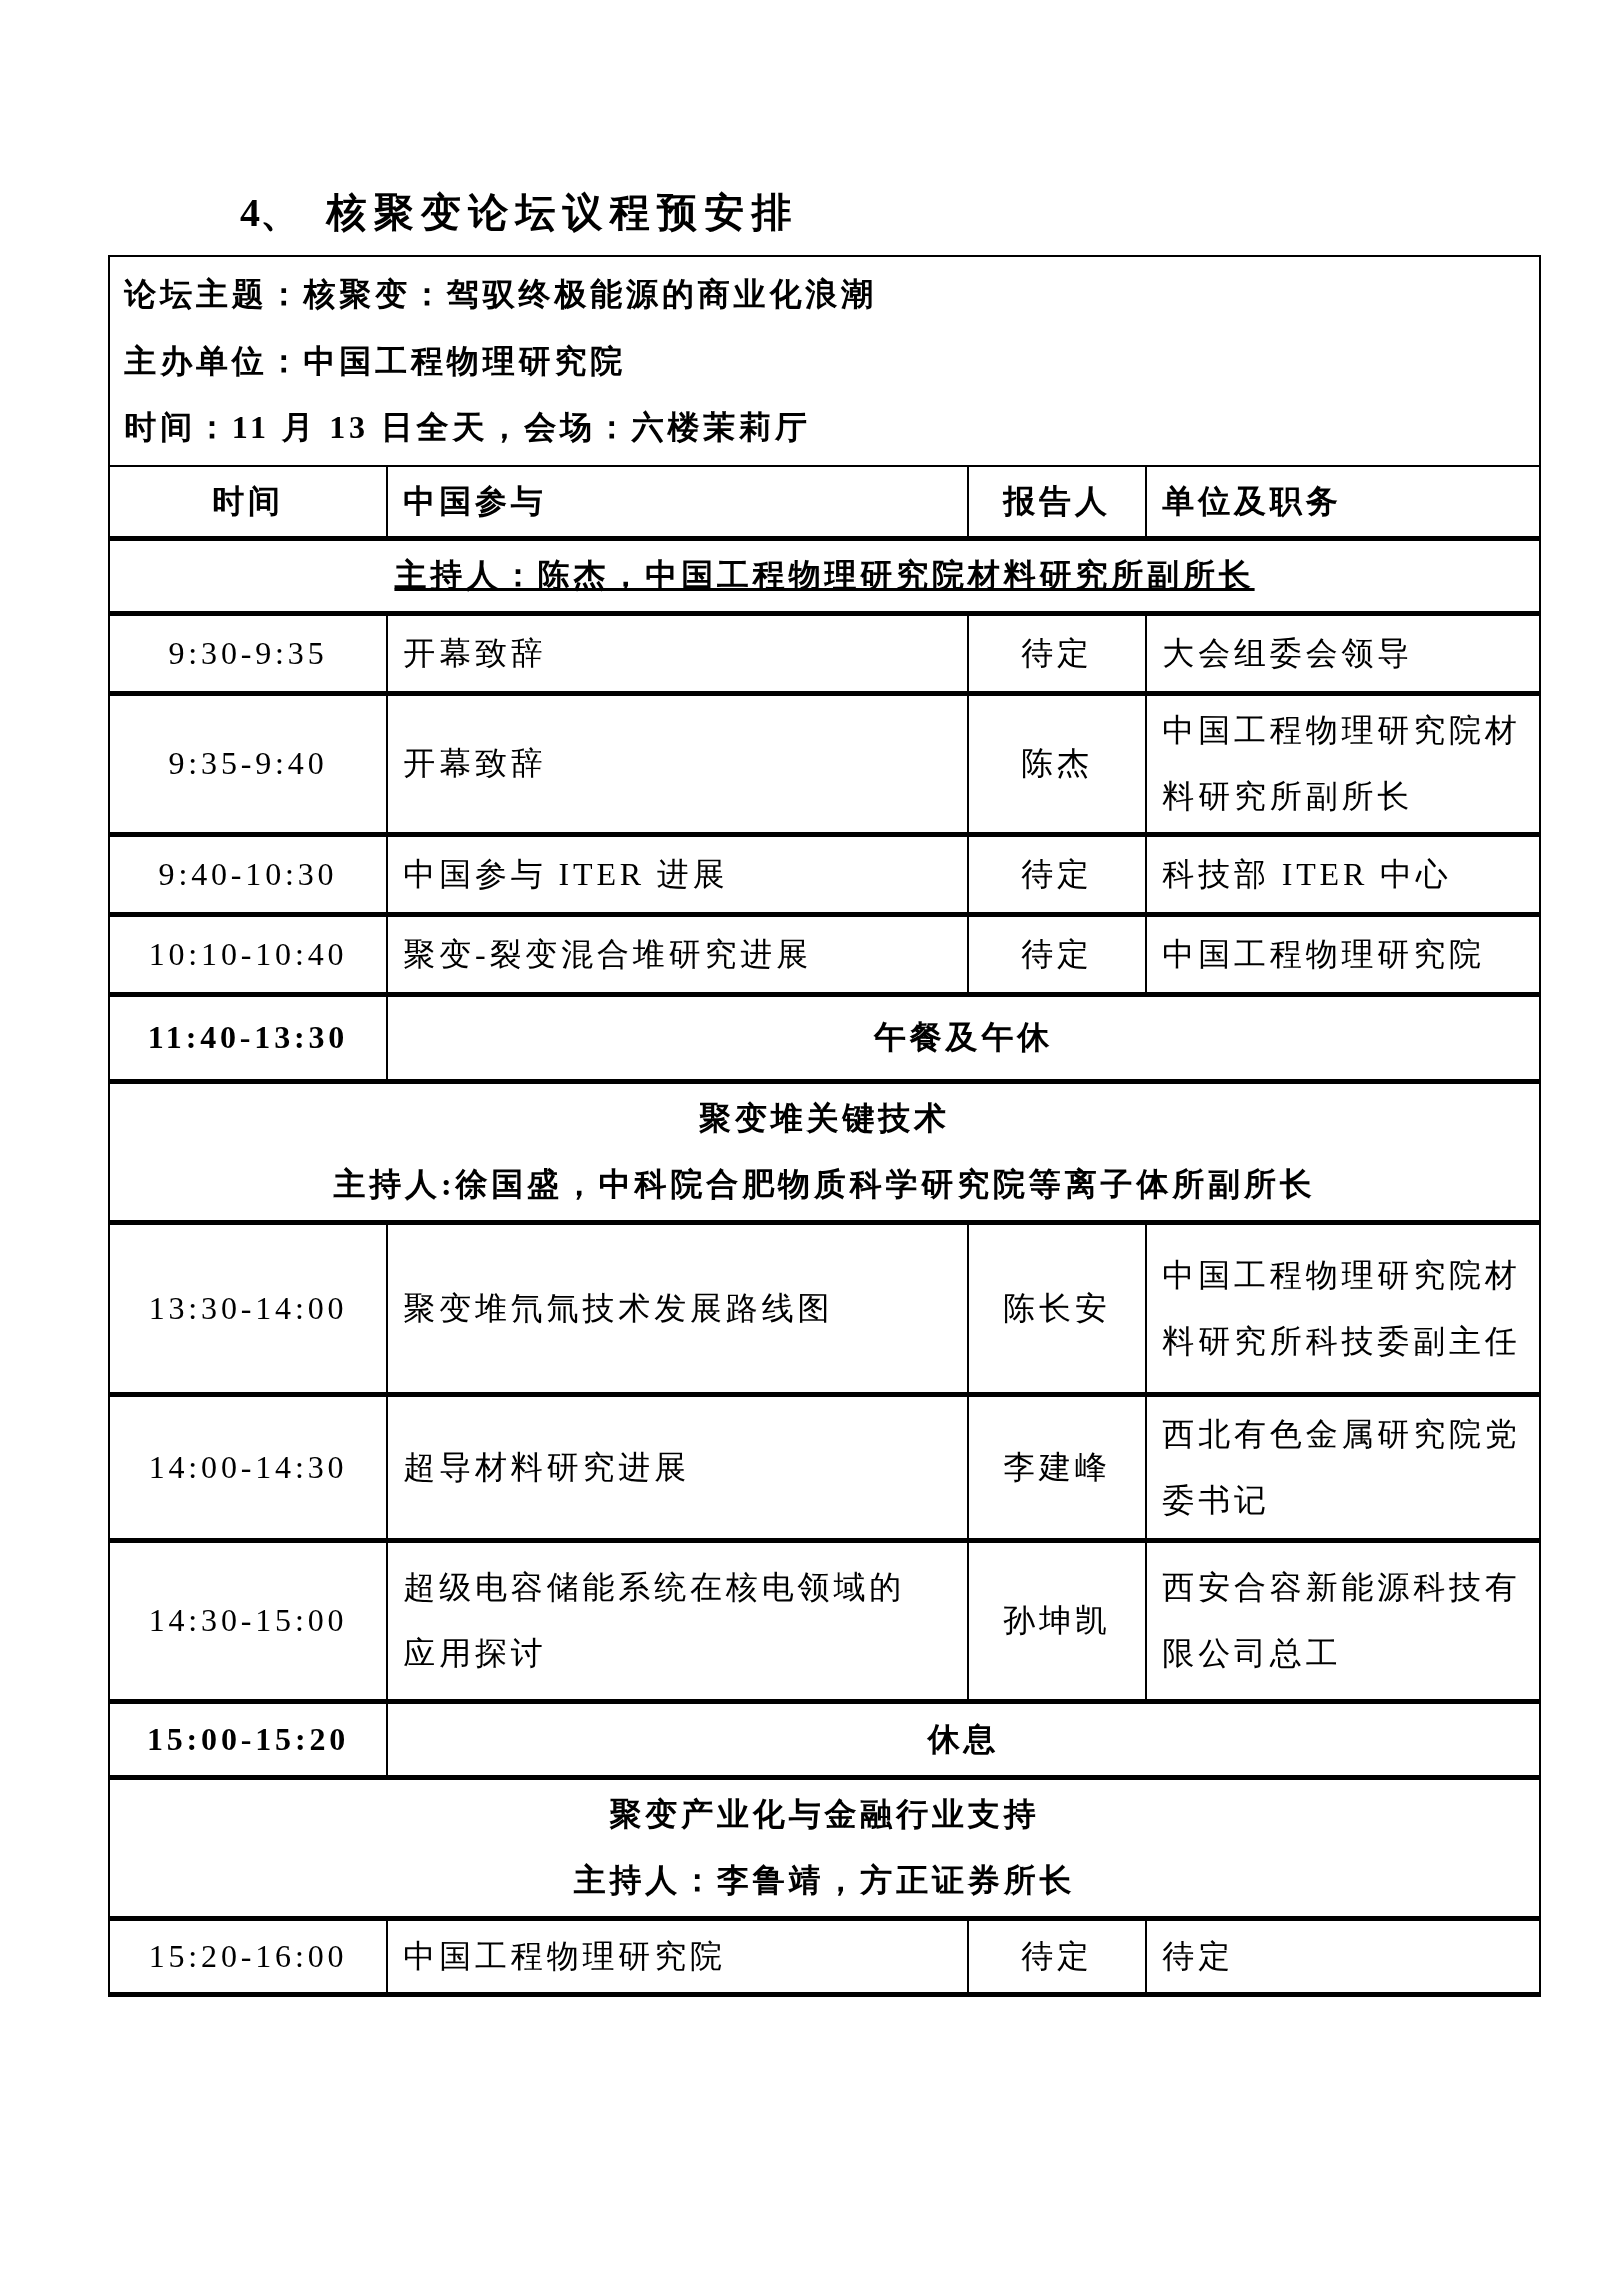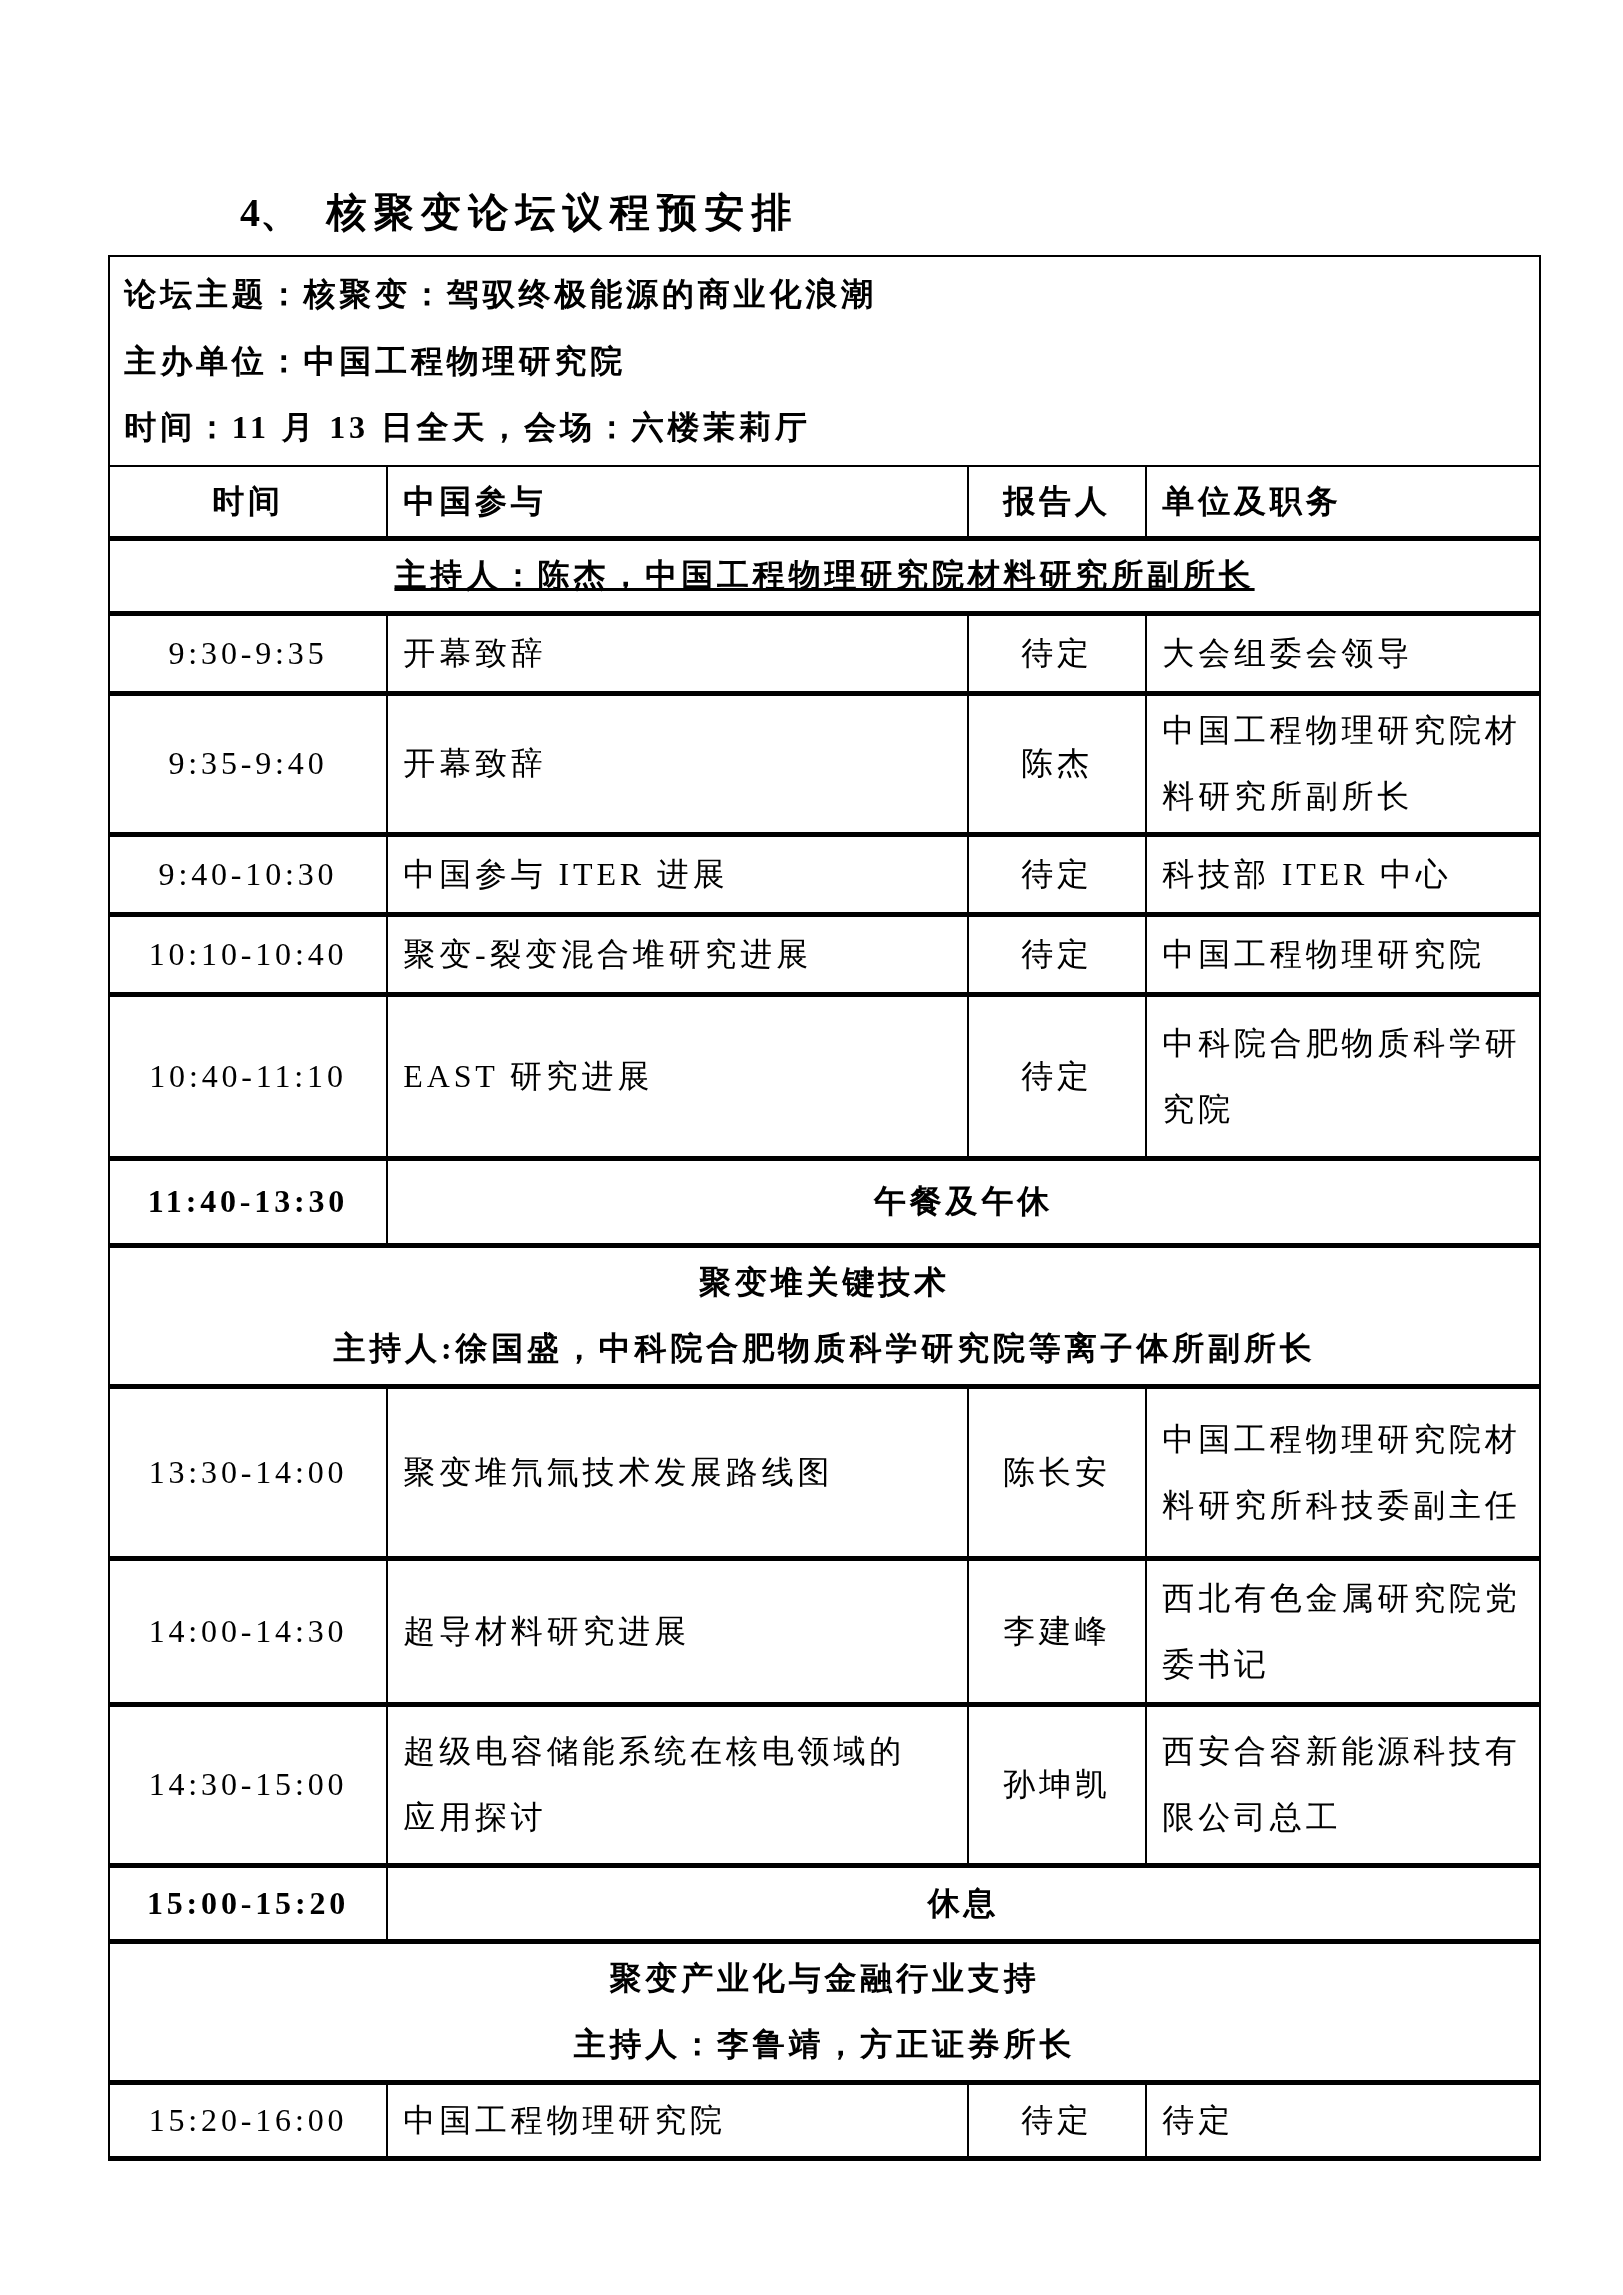--- a/index.html
+++ b/index.html
@@ -124,26 +124,20 @@
       <td class="aff-cell">科技部 ITER 中心</td>
     </tr>
 
     <tr class="r-s">
       <td class="c">10:10-10:40</td>
       <td class="agenda-cell">聚变-裂变混合堆研究进展</td>
       <td class="c">待定</td>
       <td class="aff-cell">中国工程物理研究院</td>
     </tr>
 
-    <tr class="r-tall2">
-      <td class="c">10:40-11:10</td>
-      <td class="agenda-cell">EAST 研究进展</td>
-      <td class="c">待定</td>
-      <td class="aff-cell">中科院合肥物质科学研究院</td>
-    </tr>
 
 
     <tr class="r-m">
       <td class="c b">11:40-13:30</td>
       <td colspan="3" class="c b">午餐及午休</td>
     </tr>
 
     <tr class="r-sec">
       <td colspan="4" class="c b sec-cell">
         <div>聚变堆关键技术</div>

